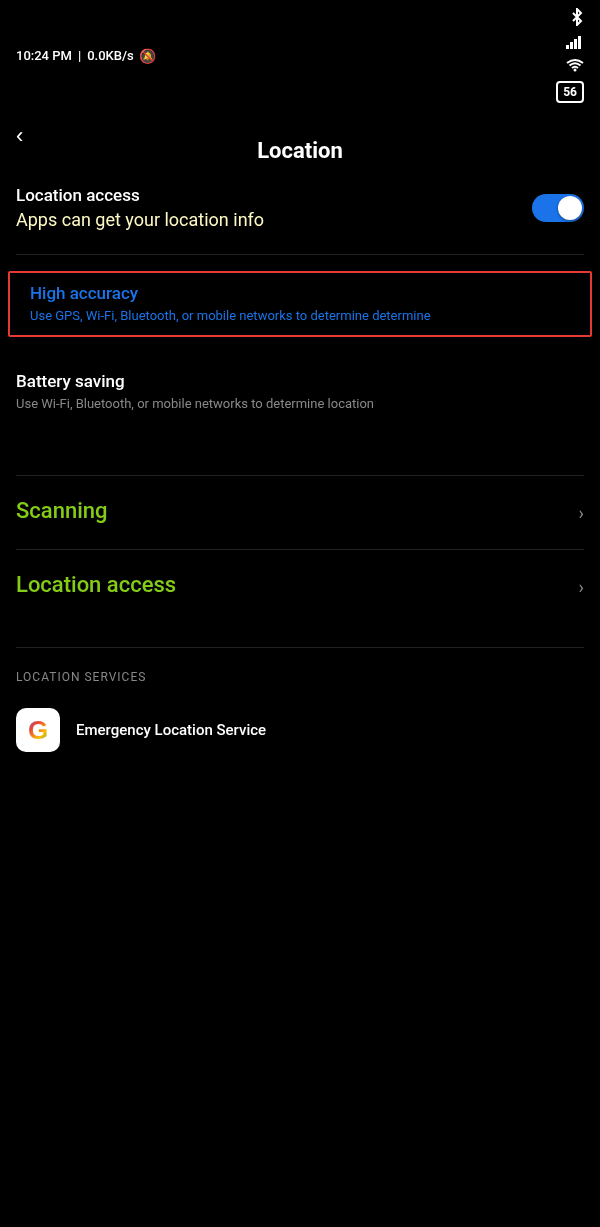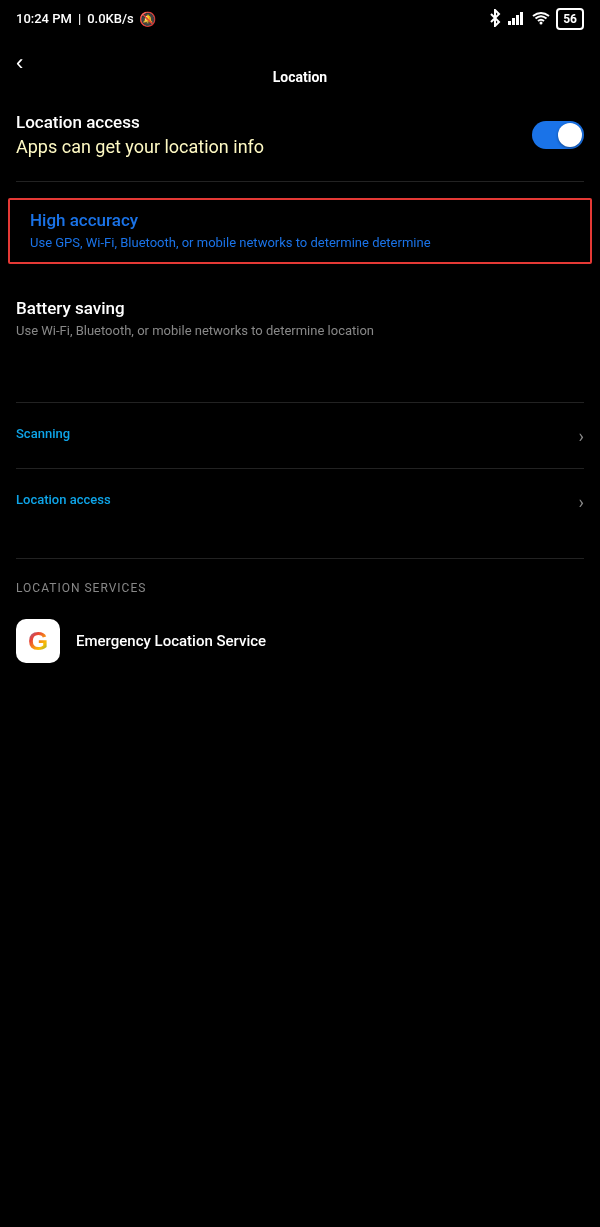--- a/index.html
+++ b/index.html
@@ -15,21 +15,21 @@
     
     .status-bar {
       display: flex;
       justify-content: space-between;
       align-items: center;
       padding: 8px 16px 4px 16px;
       font-size: 13px;
       font-weight: 500;
     }
     .status-left { display: flex; align-items: flex-start; gap: 6px; }
-    .status-right { display: flex; align-items: center; gap: 6px; }
+    .status-right { display: flex; align-items: flex-end; gap: 6px; flex-direction: column; }
     .battery-box {
       border: 2px solid #fff;
       border-radius: 4px;
       padding: 2px 5px;
       font-size: 12px;
       font-weight: bold;
     }
 
     
     .header {
@@ -43,21 +43,21 @@
       color: #fff;
       cursor: pointer;
       padding: 4px 8px 4px 0;
       background: none;
       border: none;
     }
     .header-title {
       position: absolute;
       left: 50%;
       transform: translateX(-50%);
-      font-size: 14px;
+      font-size: 22px;
       font-weight: bold;
       color: #fff;
       margin-top: 28px;
     }
 
     
     .content { padding: 0 16px; }
 
     
     .location-access-row {
@@ -151,23 +151,23 @@
 
     
     .settings-row {
       display: flex;
       justify-content: space-between;
       align-items: center;
       padding: 18px 0;
       cursor: pointer;
     }
     .settings-row-text .row-title {
-      font-size: 13px;
-      font-weight: 500;
-      color: #0ea5e9;
+      font-size: 22px;
+      font-weight: 500;
+      color: #84cc16;
       margin-bottom: 4px;
     }
     .settings-row-text .row-sub {
       font-size: 13px;
       color: #888;
     }
     .chevron-right {
       font-size: 18px;
       color: #888;
     }

